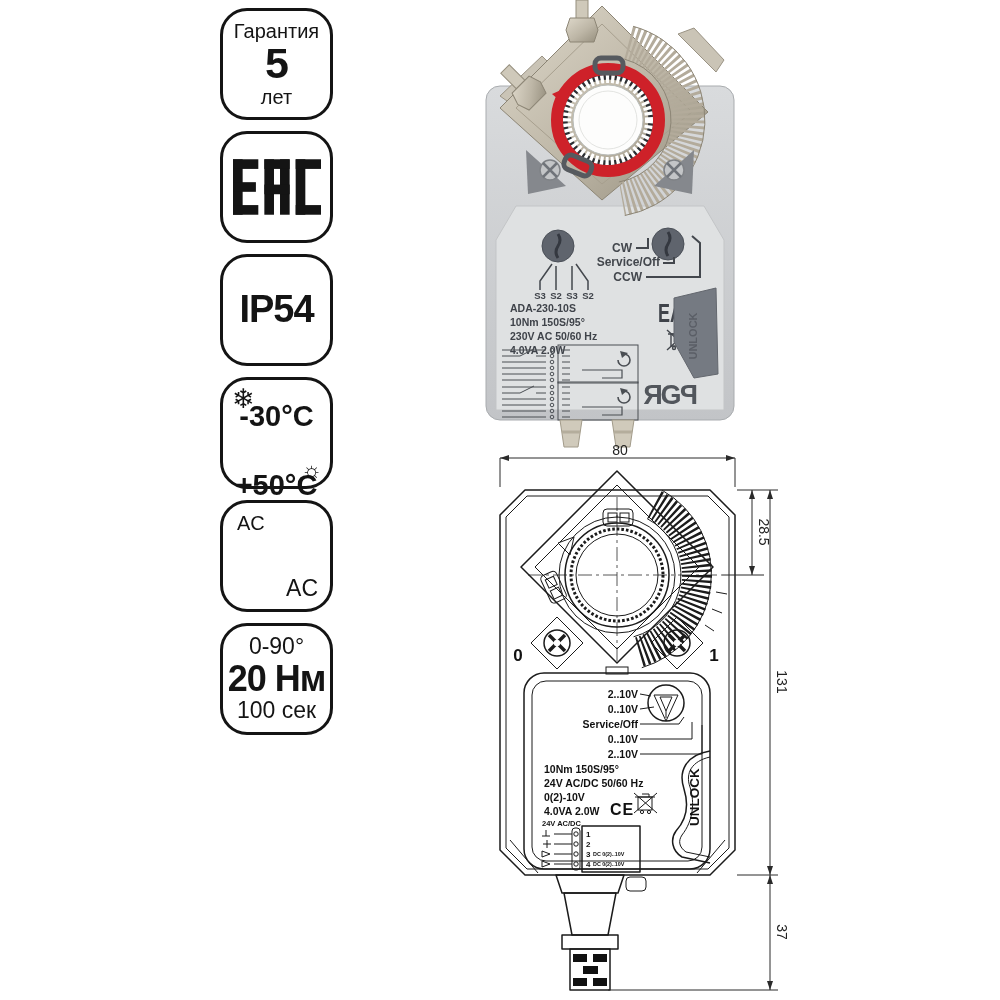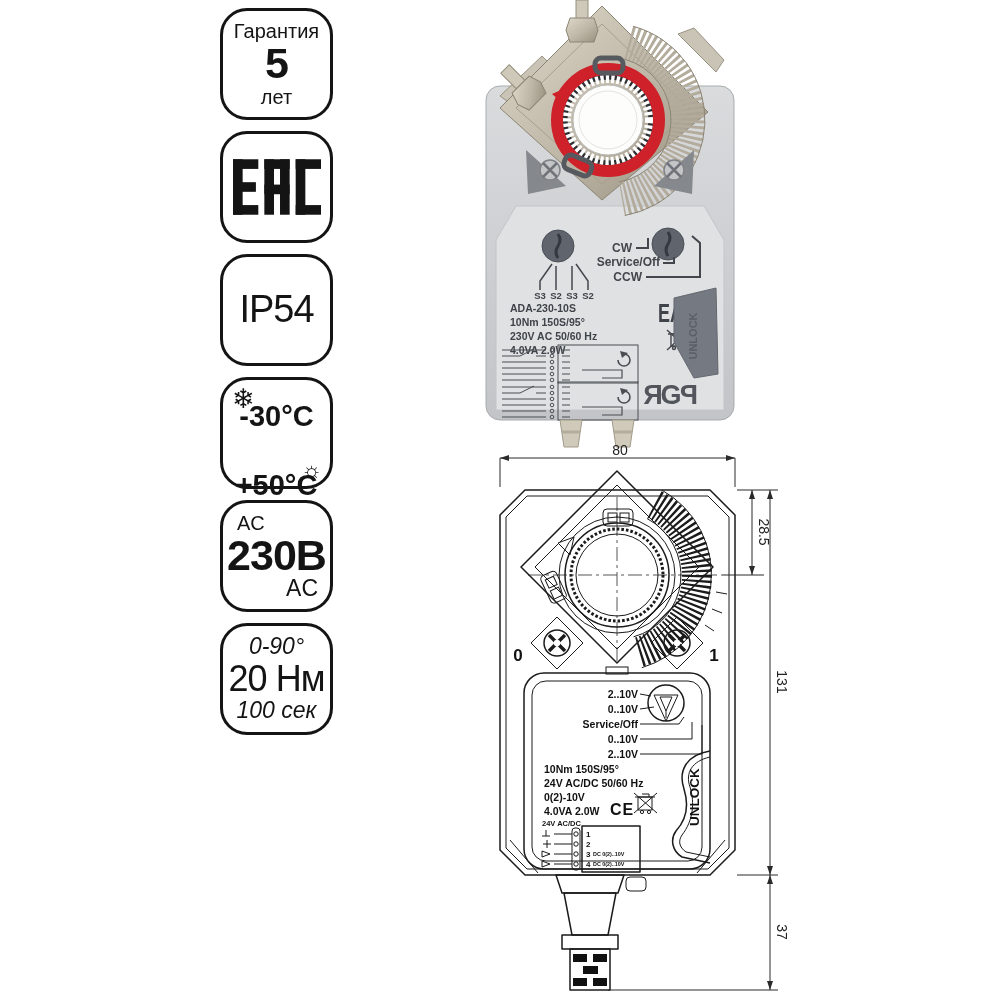--- a/index.html
+++ b/index.html
@@ -3,23 +3,23 @@
 <meta charset="utf-8">
 <style>
   html,body{margin:0;padding:0;background:#fff;}
   .canvas{position:relative;width:1000px;height:1000px;background:#fff;overflow:hidden;
           font-family:"Liberation Sans",sans-serif;color:#141414;}
   .badges{position:absolute;left:220px;top:8px;width:113px;display:flex;flex-direction:column;gap:11px;}
   .badge{box-sizing:border-box;width:113px;height:112px;border:3px solid #141414;border-radius:27px;
          background:#fff;display:flex;flex-direction:column;align-items:center;justify-content:center;
          position:relative;text-align:center;line-height:1.12;}
   .b-small{font-size:20px;}
-  .b-mid{font-size:23px;font-style:italic;}
+  .b-mid{font-size:23px;}
   .b-big{font-size:43px;font-weight:bold;letter-spacing:-1px;line-height:1.02;}
-  .b-big2{font-size:36px;font-weight:normal;letter-spacing:-1px;line-height:1.05;}
+  .b-big2{font-size:36px;font-weight:bold;letter-spacing:-1px;line-height:1.05;}
   .corner{position:absolute;font-size:20px;}
   .tl{top:9px;left:14px;}
   .br{bottom:7px;right:12px;font-size:23px;}
   .ic-snow{position:absolute;top:4px;left:9px;font-size:27px;}
   .ic-sun{position:absolute;bottom:2px;right:8px;font-size:23px;}
   .temp-line{font-size:29px;font-weight:bold;line-height:1.18;margin-top:35px;}
   sup{font-size:60%;}
   svg{font-family:"Liberation Sans",sans-serif;}
   .photo-svg{position:absolute;left:470px;top:0;}
   .draw-svg{position:absolute;left:480px;top:445px;}
@@ -66,21 +66,20 @@
 
     <div class="badge">
       <div class="ic-snow">❄</div>
       <div class="temp-line">-30°C</div>
       <div class="temp-line">+50°C</div>
       <div class="ic-sun">☼</div>
     </div>
 
     <div class="badge">
       <div class="corner tl">AC</div>
-      <div class="b-big">230В</div>
       <div class="corner br">AC</div>
     </div>
 
     <div class="badge">
       <div class="b-mid">0-90°</div>
       <div class="b-big2">20 Нм</div>
       <div class="b-mid">100 сек</div>
     </div>
 
   </div>

